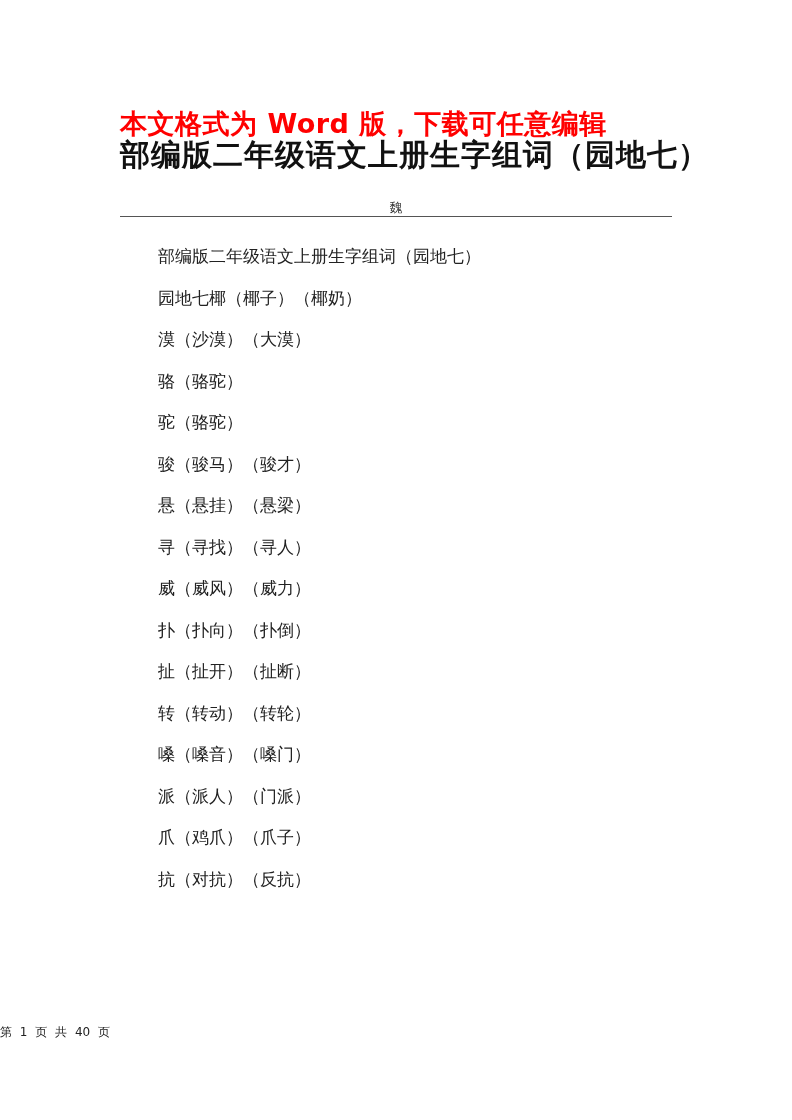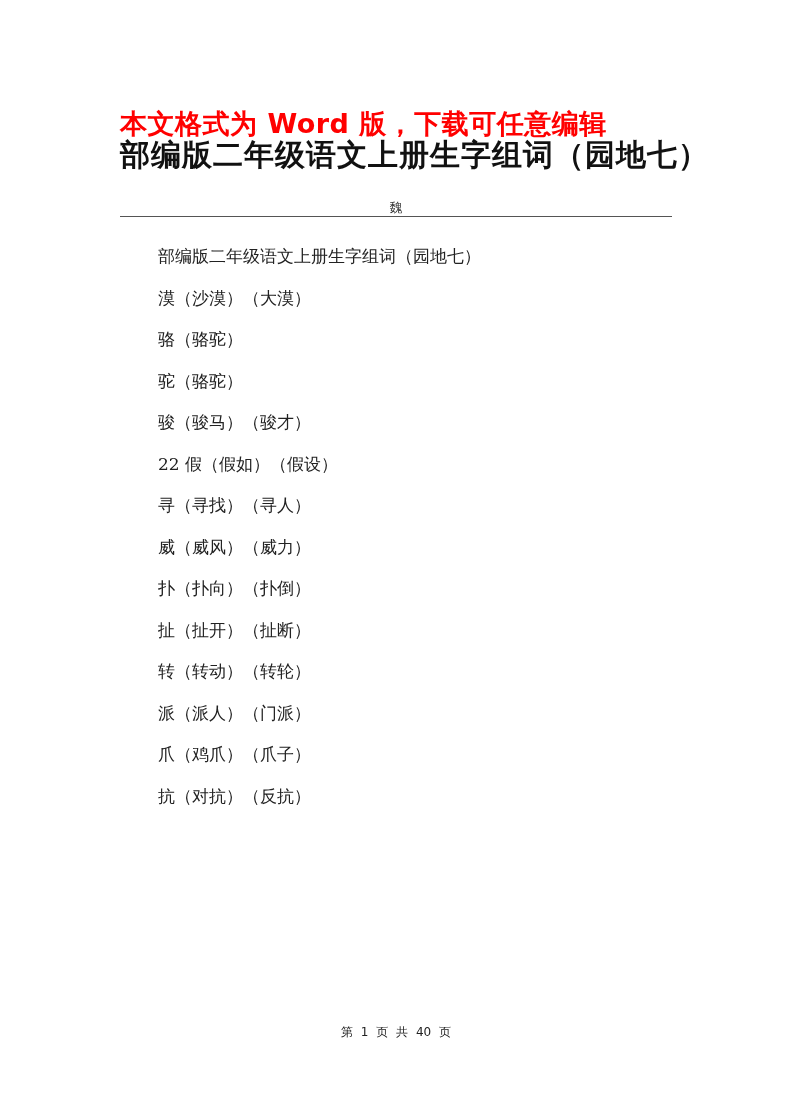--- a/index.html
+++ b/index.html
@@ -3,40 +3,42 @@
 <meta charset="utf-8">
 <style>
   html, body { margin: 0; padding: 0; background: #ffffff; }
   body { width: 792px; height: 1120px; position: relative; overflow: hidden; font-family: "DejaVu Serif", "Liberation Serif", serif; color: #222; }
   .banner { position: absolute; left: 120px; top: 58px; font-family: "DejaVu Sans", "Liberation Sans", sans-serif; font-weight: bold; font-size: 27px; color: #ff0000; letter-spacing: 0.5px; margin-top: 48px; }
   .title { position: absolute; left: 120px; top: 135px; font-size: 30px; font-weight: bold; color: #111; letter-spacing: 1px; }
   .author { position: absolute; left: 120px; top: 199px; width: 552px; text-align: center; font-size: 13px; color: #333; }
   .rule { position: absolute; left: 120px; top: 216px; width: 552px; height: 0; border-top: 1.5px solid #555; }
   .lines { position: absolute; left: 158px; top: 245px; margin: 0; padding: 0; list-style: none; }
   .lines li { height: 41.5px; line-height: 22px; font-size: 17px; color: #222; white-space: nowrap; }
-  .footer { position: absolute; left: 0; top: 1024px; width: 792px; text-align: center; font-family: "DejaVu Sans", "Liberation Sans", sans-serif; font-size: 12px; color: #222; word-spacing: 4px; }
+  .footer { position: absolute; left: 0; top: 1024px; width: 792px; text-align: left; font-family: "DejaVu Sans", "Liberation Sans", sans-serif; font-size: 12px; color: #222; word-spacing: 4px; }
 </style>
 </head>
 <body>
 
 <div class="banner">本文格式为 Word 版，下载可任意编辑</div>
 <div class="title">部编版二年级语文上册生字组词（园地七）</div>
 <div class="author">魏</div>
 <div class="rule"></div>
 
 <ul class="lines">
   <li>部编版二年级语文上册生字组词（园地七）</li>
+  <li>园地七椰（椰子）（椰奶）</li>
   <li>漠（沙漠）（大漠）</li>
   <li>骆（骆驼）</li>
   <li>驼（骆驼）</li>
   <li>骏（骏马）（骏才）</li>
-  <li>22 假（假如）（假设）</li>
+  <li>悬（悬挂）（悬梁）</li>
   <li>寻（寻找）（寻人）</li>
   <li>威（威风）（威力）</li>
   <li>扑（扑向）（扑倒）</li>
   <li>扯（扯开）（扯断）</li>
   <li>转（转动）（转轮）</li>
+  <li>嗓（嗓音）（嗓门）</li>
   <li>派（派人）（门派）</li>
   <li>爪（鸡爪）（爪子）</li>
   <li>抗（对抗）（反抗）</li>
 </ul>
 
 <div class="footer">第 1 页 共 40 页</div>
 
 </body></html>

